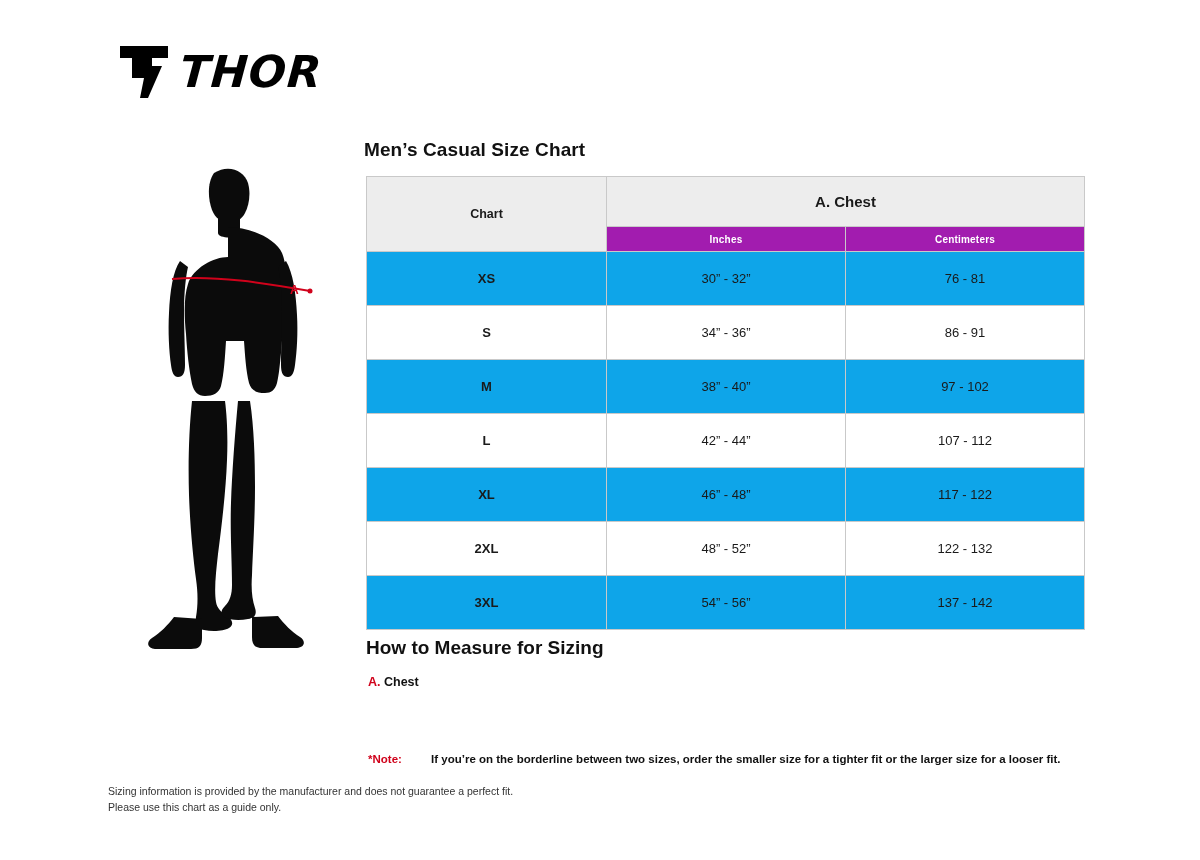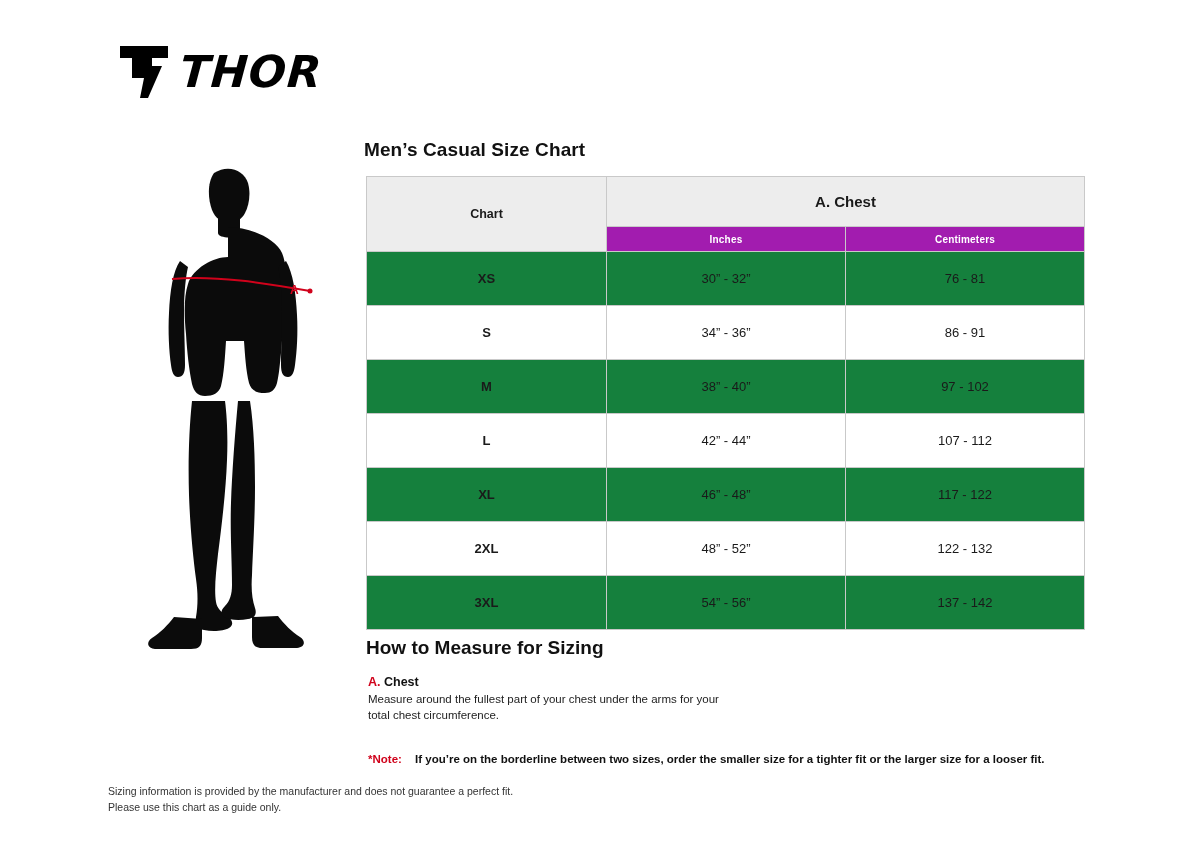--- a/index.html
+++ b/index.html
@@ -120,21 +120,21 @@
     letter-spacing: 0.2px;
   }
   tbody tr td {
     height: 51px;
     font-size: 13px;
   }
   tbody tr td.size-cell {
     font-weight: 700;
     font-size: 13px;
   }
-  tbody tr.odd td { background: #15803d; }
+  tbody tr.odd td { background: #0ea5e9; }
   tbody tr.even td { background: #ffffff; }
 
   
   .how-title {
     position: absolute;
     left: 366px;
     top: 637px;
     font-size: 19px;
     font-weight: 700;
     color: #111;
@@ -164,21 +164,21 @@
     left: 368px;
     top: 753px;
     font-size: 11.5px;
     font-weight: 700;
     color: #111;
   }
   .note-line .red {
     color: #d0021b;
   }
   .note-line .note-text {
-    margin-left: 10px;
+    margin-left: 26px;
   }
 
   .disclaimer {
     position: absolute;
     left: 108px;
     top: 783px;
     font-size: 10.5px;
     line-height: 1.55;
     color: #333;
   }
@@ -284,24 +284,20 @@
     </tbody>
   </table>
 
   <div class="how-title">How to Measure for Sizing</div>
 
   <div class="measure-block">
     <div class="measure-head">
       <span class="red">A.</span>
       <span>Chest</span>
     </div>
-    <div class="measure-body">
-      <div>Measure around the fullest part of your chest under the arms for your</div>
-      <div>total chest circumference.</div>
-    </div>
   </div>
 
   <div class="note-line">
     <span class="red">*Note:</span>
     <span class="note-text">If you’re on the borderline between two sizes, order the smaller size for a tighter fit or the larger size for a looser fit.</span>
   </div>
 
   <div class="disclaimer">
     <div>Sizing information is provided by the manufacturer and does not guarantee a perfect fit.</div>
     <div>Please use this chart as a guide only.</div>

